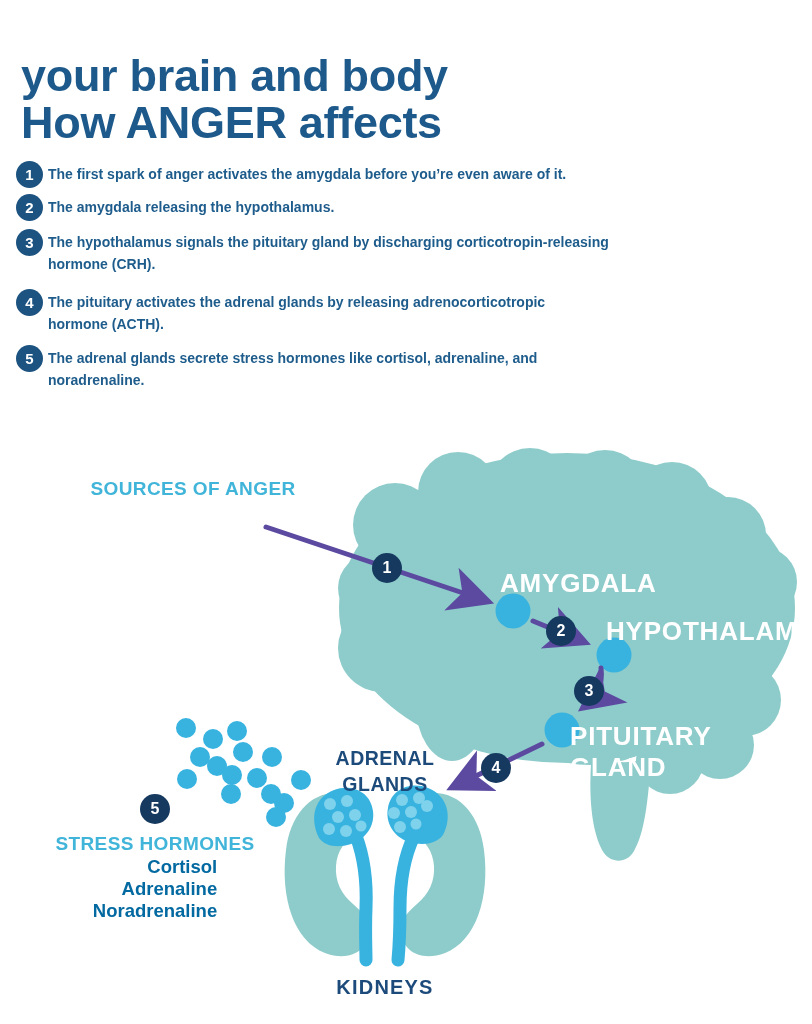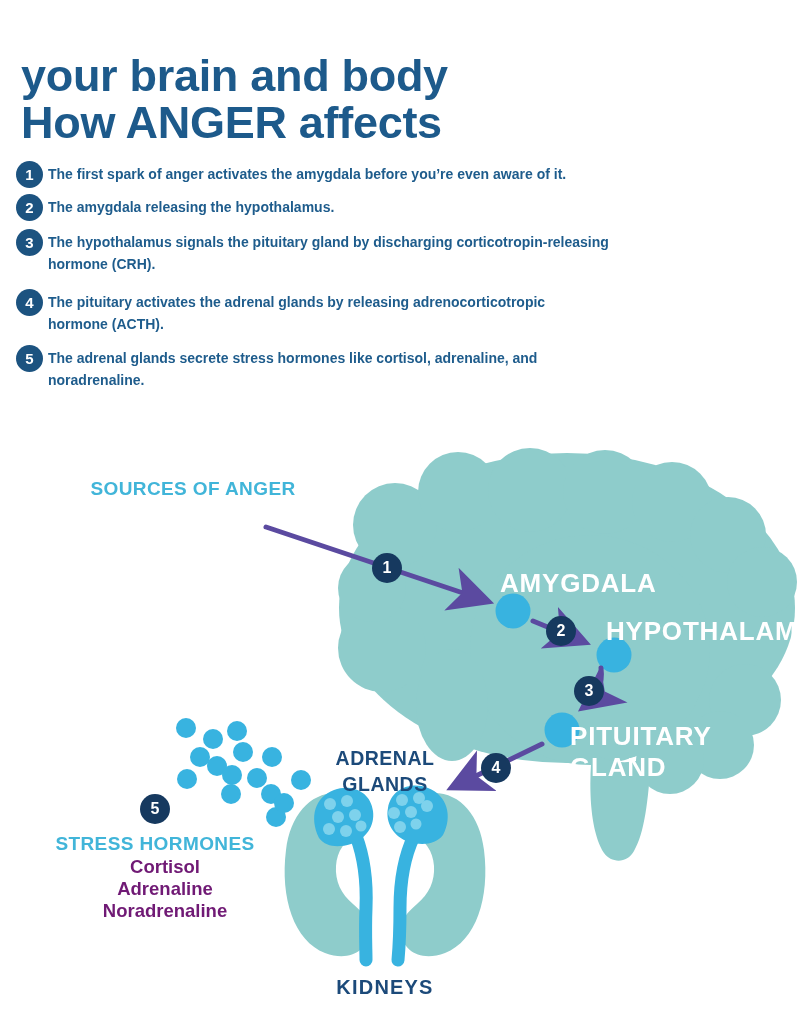--- a/index.html
+++ b/index.html
@@ -22,21 +22,21 @@
   .cyan-head{color:#41b5d9;font-size:19px;letter-spacing:0.4px;}
   .center{transform:translateX(-50%);text-align:center;}
   .src-head{left:193px;top:458px;margin-top:20px;}
   .src-list{left:193px;top:481px;font-size:19px;font-weight:600;line-height:23px;color:#1d5080;z-index:3;position:absolute;}
   .white-lbl{color:#ffffff;font-size:26px;letter-spacing:0.8px;}
   .amygdala{left:500px;top:568px;}
   .hypothalamus{left:606px;top:616px;}
   .pituitary{left:570px;top:721px;}
   .adrenal{left:385px;top:746px;font-size:19.5px;line-height:25.5px;color:#1c4a7a;letter-spacing:0.5px;}
   .stress-head{left:155px;top:833px;}
-  .hormone-list{left:165px;top:856px;font-size:18.5px;font-weight:600;line-height:22px;color:#701a75;z-index:3;position:absolute;transform:translateX(-50%);text-align:center;}
+  .hormone-list{left:155px;top:856px;font-size:18.5px;font-weight:600;line-height:22px;color:#0369a1;z-index:3;position:absolute;transform:translateX(-50%);text-align:right;}
   .kidneys-lbl{left:385px;top:976px;font-size:20px;color:#1c4a7a;letter-spacing:1.2px;}
   
   .marker{position:absolute;z-index:4;width:30px;height:30px;border-radius:50%;
           background:#16395f;color:#ffffff;font-size:16px;font-weight:700;
           display:flex;align-items:center;justify-content:center;}
   .m1{left:372px;top:553px}.m2{left:546px;top:616px}.m3{left:574px;top:676px}
   .m4{left:481px;top:753px}.m5{left:140px;top:794px}
 </style>
 </head>
 <body>

